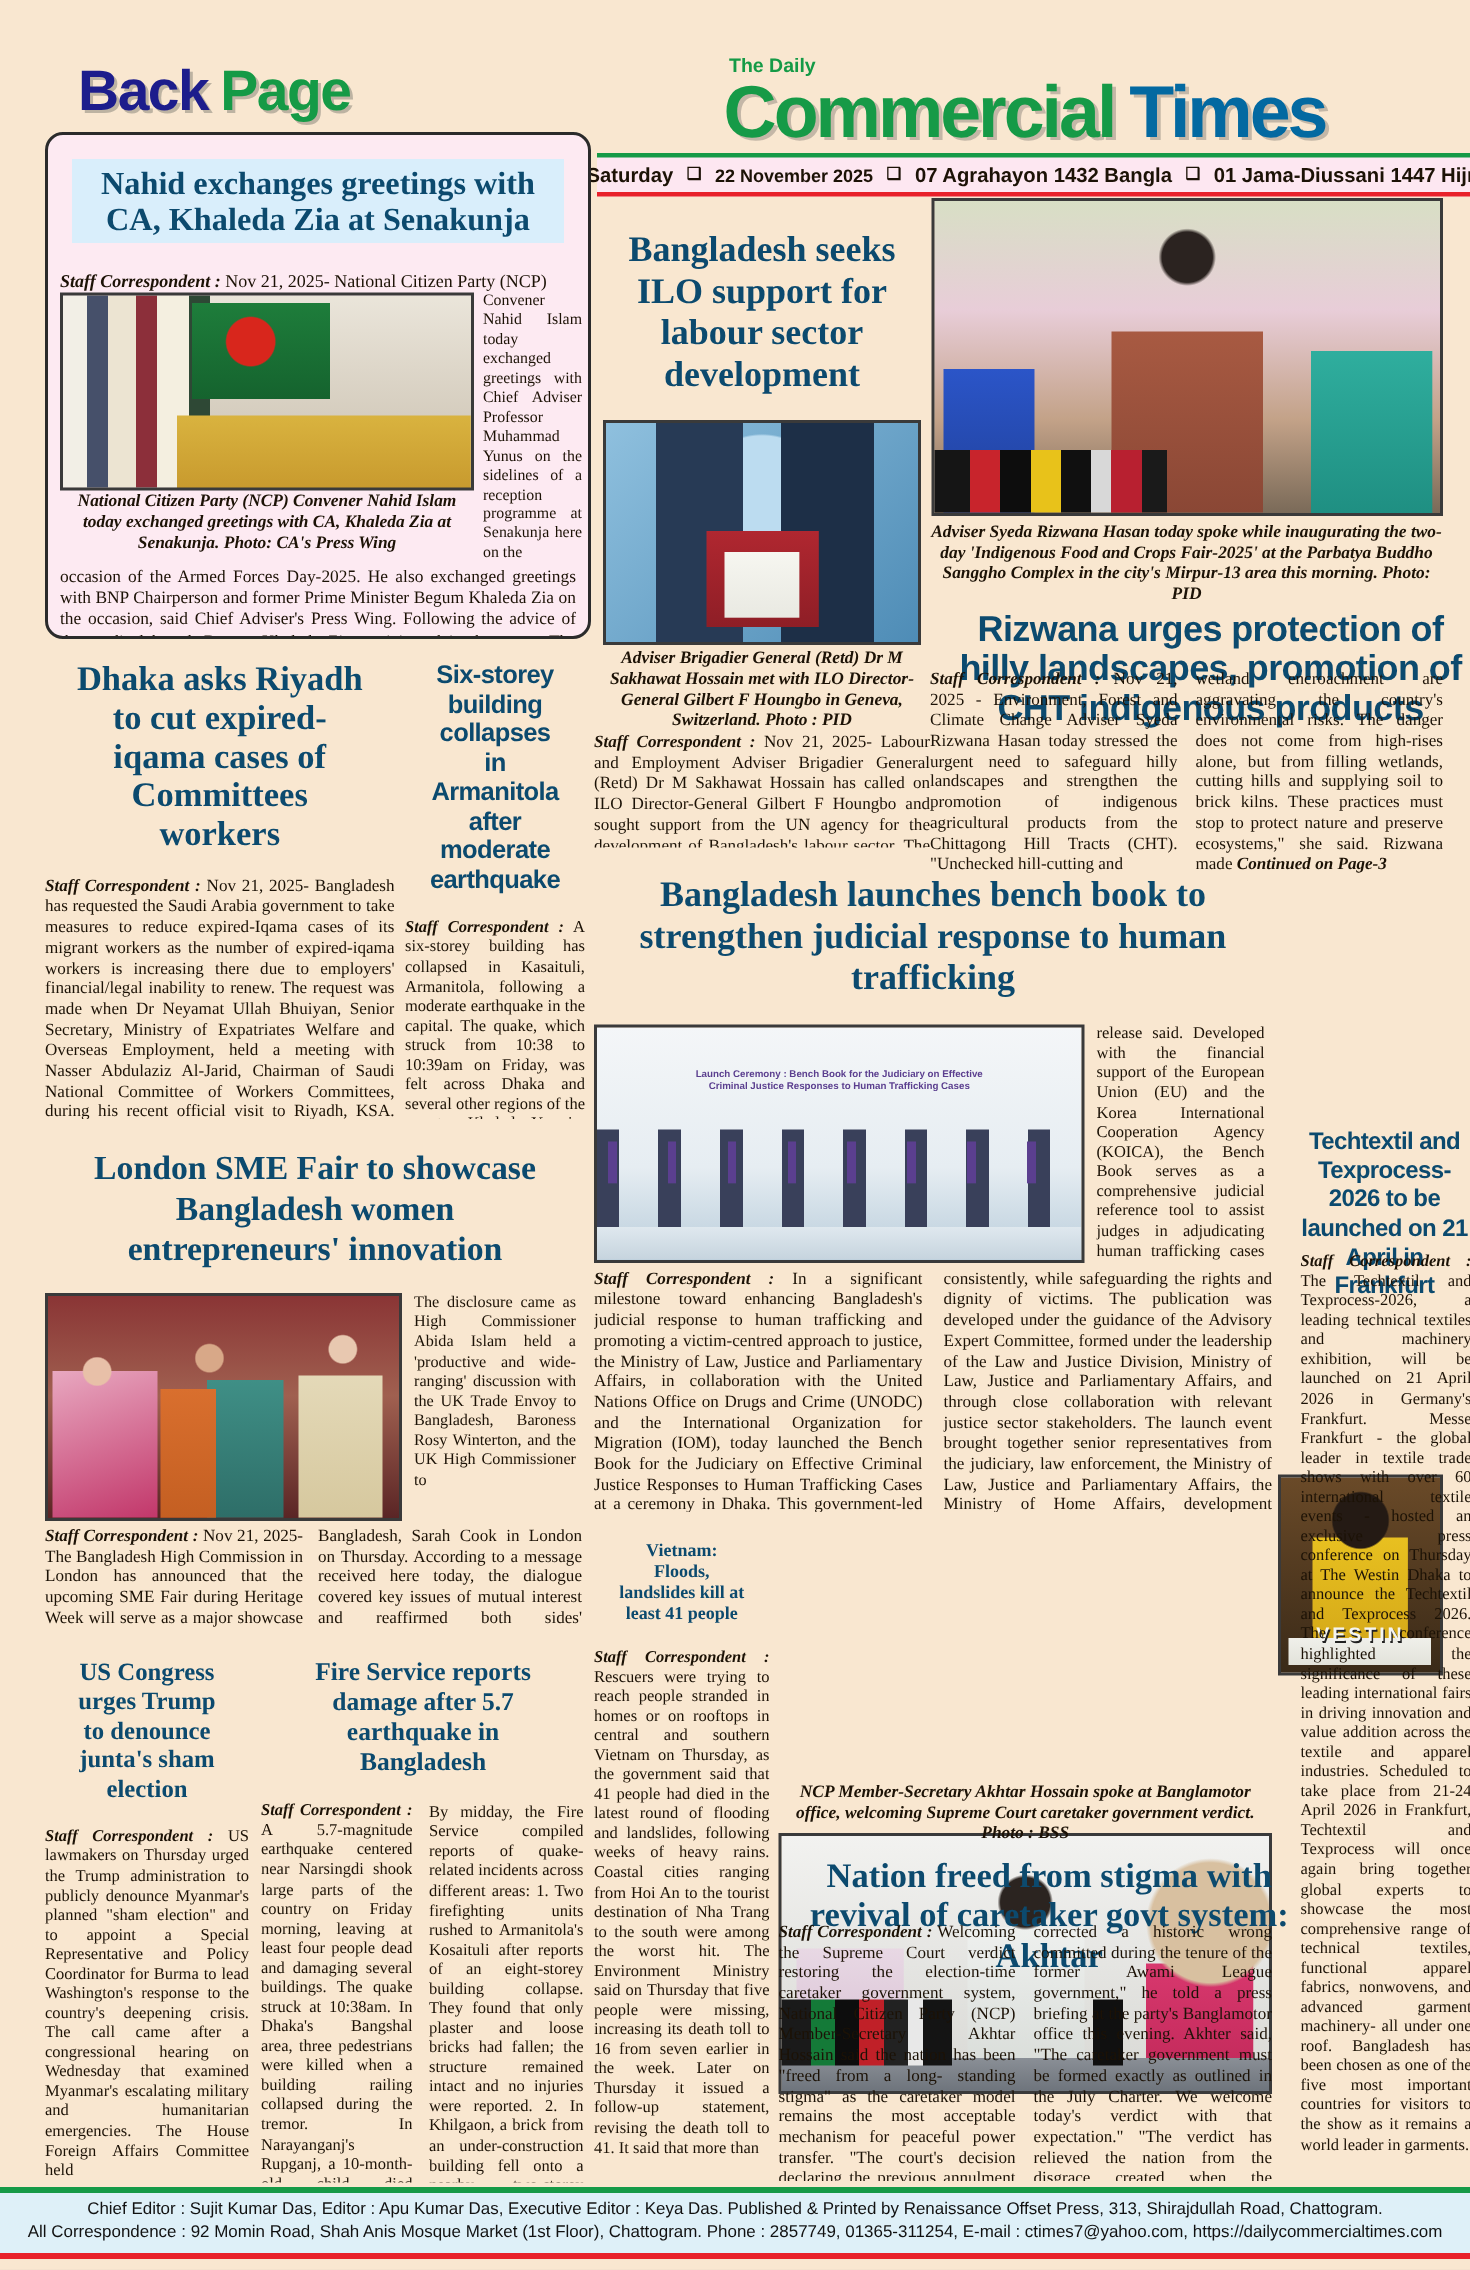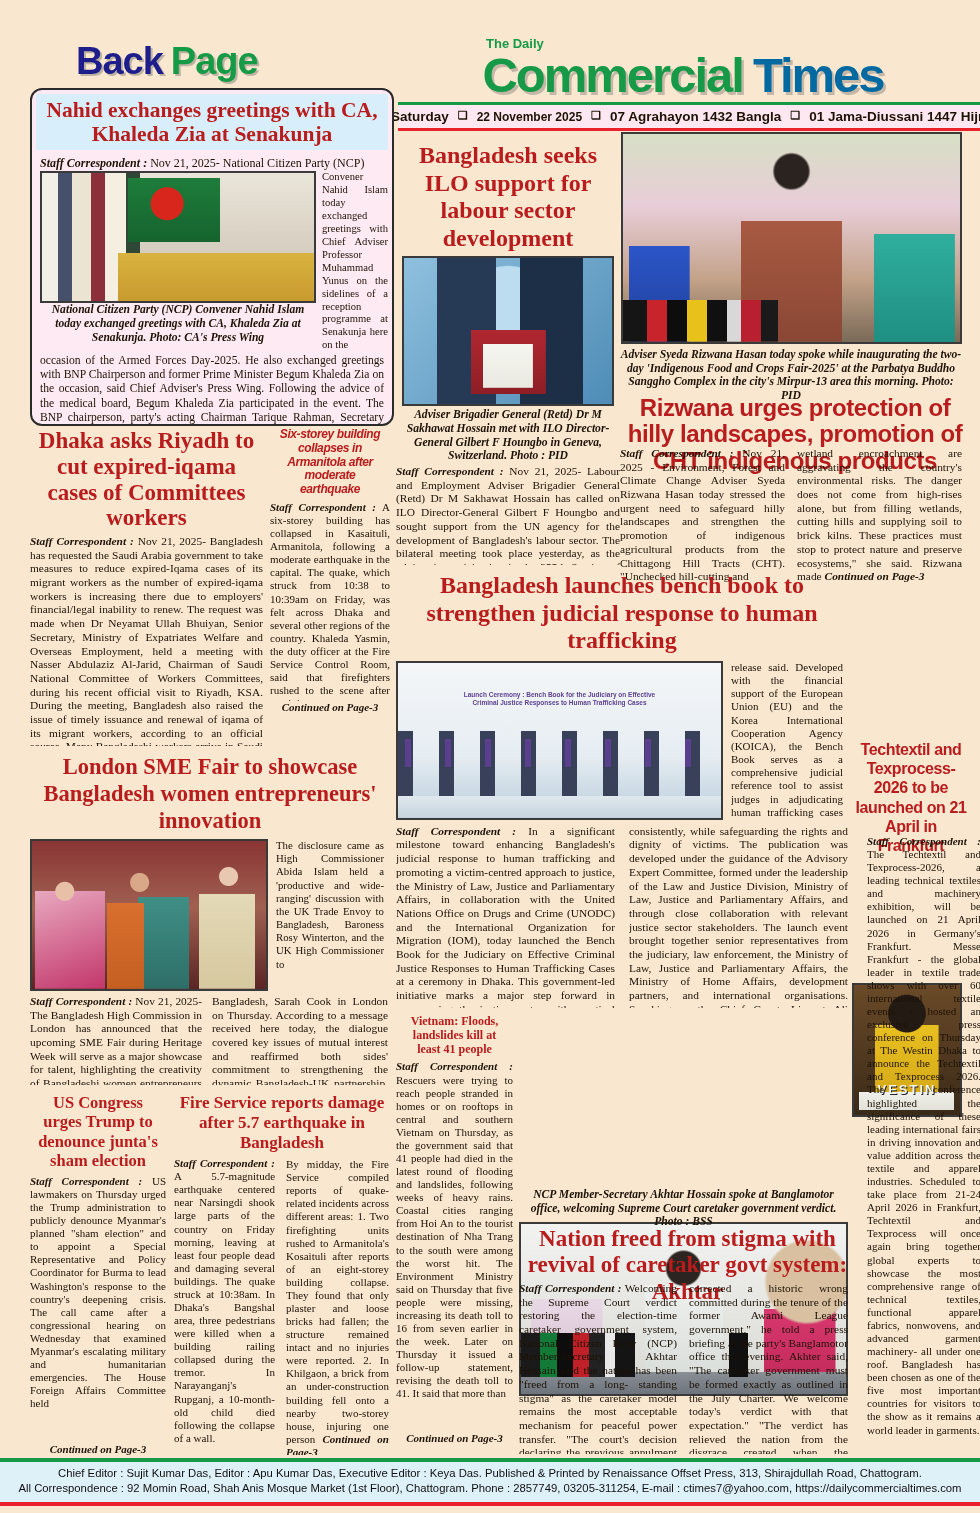--- a/index.html
+++ b/index.html
@@ -4,39 +4,39 @@
 <style>
   html,body{margin:0;padding:0;background:#efe0cc;}
   .page{position:relative;width:980px;height:1513px;margin:0 auto;background:#f9e7d0;
         font-family:"Liberation Serif",serif;color:#1c1206;overflow:hidden;}
   .abs{position:absolute;}
   .just{text-align:justify;text-justify:inter-word;}
   .clip{overflow:hidden;}
   
   .bp{font-family:"Liberation Sans",sans-serif;font-weight:bold;font-size:38px;letter-spacing:-1px;
       text-shadow:2px 2px 0 #bdb3a2;}
-  .bp-back{color:#1d1d8c;margin-left:24px;}
+  .bp-back{color:#1d1d8c;}
   .bp-page{color:#159a46;margin-left:8px;}
   .mast{width:470px;text-align:center;}
   .mast-daily{font-family:"Liberation Sans",sans-serif;font-weight:bold;color:#159a46;font-size:13px;
       text-align:left;margin-left:38px;letter-spacing:0;}
   .mast-main{font-family:"Liberation Sans",sans-serif;font-weight:bold;font-size:49px;line-height:1.0;
       letter-spacing:-2px;text-shadow:2.5px 2.5px 0 rgba(60,60,60,.28);white-space:nowrap;}
   .mast-green{color:#169a47;}
   .mast-red{color:#0369a1;margin-left:10px;}
   .mast-tag{font-family:"Liberation Sans",sans-serif;font-weight:bold;color:#e8101c;font-size:11px;
       letter-spacing:3px;text-align:right;margin-right:6px;margin-top:2px;}
   .datebar{left:398px;top:102px;width:582px;height:23px;background:#fde7f1;
       border-top:3px solid #169a47;border-bottom:3px solid #e8212a;
       font-family:"Liberation Sans",sans-serif;font-weight:bold;font-size:13.5px;
       display:flex;align-items:center;justify-content:center;gap:9px;white-space:nowrap;}
   .datebar .big{font-size:12px;}
   .sq{font-size:11px;position:relative;top:-1px;}
   
-  .hl{font-weight:bold;text-align:center;margin:4px;color:#b91c1c;}
+  .hl{font-weight:bold;text-align:center;margin:16px;color:#0c4a6e;}
   .hl-serif{font-family:"Liberation Serif",serif;}
   .hl-sans{font-family:"Liberation Sans",sans-serif;letter-spacing:-0.4px;}
   .by{font-weight:bold;font-style:italic;}
   .cont{font-weight:bold;font-style:italic;}
   .cont-line{text-align:center;font-weight:bold;font-style:italic;}
   .bodytext{font-size:11.4px;line-height:1.2;}
   .bodysm{font-size:11px;line-height:1.19;}
   .caption{font-weight:bold;font-style:italic;text-align:center;font-size:11.6px;line-height:1.18;}
   .photo{border:2px solid #3a3a3a;background-repeat:no-repeat;box-sizing:border-box;position:relative;overflow:hidden;}
   
@@ -177,21 +177,21 @@
   <section class="abs clip" style="left:30px;top:424px;width:233px;height:322px;">
     <h2 class="hl hl-serif" style="font-size:23px;line-height:1.12;">Dhaka asks Riyadh to cut expired-iqama cases of Committees workers</h2>
     <p class="just bodytext clip" style="margin:3px 0 0;height:236px;">
       <span class="by">Staff Correspondent :</span>
       <span>Nov 21, 2025- Bangladesh has requested the Saudi Arabia government to take measures to reduce expired-Iqama cases of its migrant workers as the number of expired-iqama workers is increasing there due to employers' financial/legal inability to renew. The request was made when Dr Neyamat Ullah Bhuiyan, Senior Secretary, Ministry of Expatriates Welfare and Overseas Employment, held a meeting with Nasser Abdulaziz Al-Jarid, Chairman of Saudi National Committee of Workers Committees, during his recent official visit to Riyadh, KSA. During the meeting, Bangladesh also raised the issue of timely issuance and renewal of iqama of its migrant workers, according to an official source. Many Bangladeshi workers arrive in Saudi Arabia without receiving the promised job, salary, or timely iqama. To this end, Bangladesh proposed a dedicated recruitment management platform</span>
       
     </p>
   </section>
 
   <section class="abs clip" style="left:270px;top:424px;width:120px;height:322px;">
-    <h2 class="hl hl-sans" style="font-size:12px;line-height:1.15;font-style:italic;">Six-storey building collapses in Armanitola after moderate earthquake</h2>
+    <h2 class="hl hl-sans" style="font-size:17px;line-height:1.15;">Six-storey building collapses in Armanitola after moderate earthquake</h2>
     <p class="just bodysm clip" style="margin:3px 0 0;height:200px;">
       <span class="by">Staff Correspondent :</span>
       <span>A six-storey building has collapsed in Kasaituli, Armanitola, following a moderate earthquake in the capital. The quake, which struck from 10:38 to 10:39am on Friday, was felt across Dhaka and several other regions of the country. Khaleda Yasmin, the duty officer at the Fire Service Control Room, said that firefighters rushed to the scene after receiving reports</span>
     </p>
     <div class="cont-line" style="font-size:11px;">Continued on Page-3</div>
   </section>
 
   <section class="abs clip" style="left:30px;top:749px;width:360px;height:336px;">
     <h2 class="hl hl-serif" style="font-size:22.5px;line-height:1.2;">London SME Fair to showcase Bangladesh women entrepreneurs' innovation</h2>
     <div class="cols" style="gap:8px;margin-top:5px;">
@@ -305,16 +305,16 @@
     <div class="tech-ov">VESTIN</div>
   </div>
   <h2 class="abs hl hl-sans" style="left:850px;top:736px;width:114px;font-size:16px;line-height:1.2;">Techtextil and Texprocess-2026 to be launched on 21 April in Frankfurt</h2>
   <p class="abs just bodysm clip" style="left:850px;top:818px;width:114px;height:636px;margin:17px;">
     <span class="by">Staff Correspondent :</span>
     <span>The Techtextil and Texprocess-2026, a leading technical textiles and machinery exhibition, will be launched on 21 April 2026 in Germany's Frankfurt. Messe Frankfurt - the global leader in textile trade shows with over 60 international textile events - hosted an exclusive press conference on Thursday at The Westin Dhaka to announce the Techtextil and Texprocess 2026. The conference highlighted the significance of these leading international fairs in driving innovation and value addition across the textile and apparel industries. Scheduled to take place from 21-24 April 2026 in Frankfurt, Techtextil and Texprocess will once again bring together global experts to showcase the most comprehensive range of technical textiles, functional apparel fabrics, nonwovens, and advanced garment machinery- all under one roof. Bangladesh has been chosen as one of the five most important countries for visitors to the show as it remains a world leader in garments.</span>
   </p>
 
   <div class="abs footbar">
     <div>Chief Editor : Sujit Kumar Das, Editor : Apu Kumar Das, Executive Editor : Keya Das. Published &amp; Printed by Renaissance Offset Press, 313, Shirajdullah Road, Chattogram.</div>
-    <div>All Correspondence : 92 Momin Road, Shah Anis Mosque Market (1st Floor), Chattogram. Phone : 2857749, 03205-311254, E-mail : ctimes7@yahoo.com, https://dailycommercialtimes.com</div>
+    <div>All Correspondence : 92 Momin Road, Shah Anis Mosque Market (1st Floor), Chattogram. Phone : 2857749, 01365-311254, E-mail : ctimes7@yahoo.com, https://dailycommercialtimes.com</div>
   </div>
 
 </div>
 
 </body></html>

